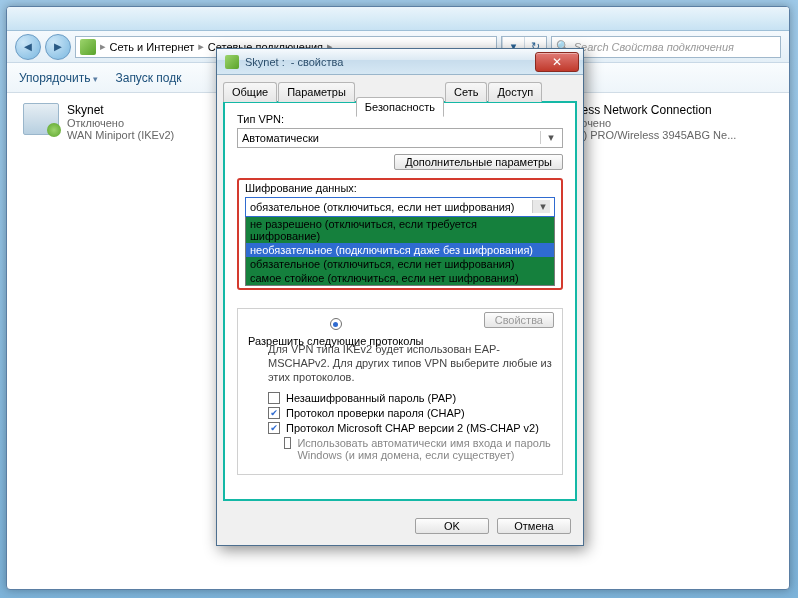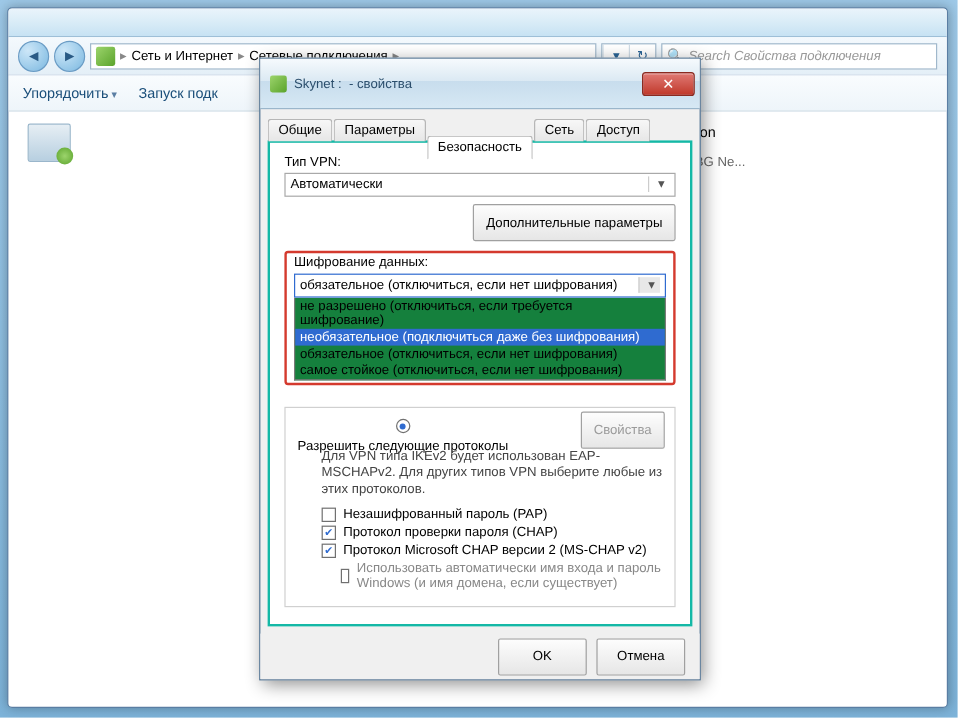--- a/index.html
+++ b/index.html
@@ -118,21 +118,21 @@
     position: absolute;
     top: 48px; left: 216px;
     width: 368px;
     background: #f0f0f0;
     border: 1px solid #4d6f8f;
     box-shadow: 3px 4px 14px rgba(0,0,0,0.45);
     z-index: 50;
     font-size: 11px;
   }
   .dlg-title {
-    height: 42px;
+    height: 26px;
     background: linear-gradient(180deg,#f6fafd,#dbe9f3 45%,#c8dded 46%,#d6e8f4);
     border-bottom:1px solid #9ab6cb;
     display:flex;align-items:center;
     padding-left:8px;
     color:#2b4e6c;
     gap:6px;
   }
   .dlg-title .ti { width:14px;height:14px;background:linear-gradient(135deg,#9cd46c,#5aa32b);border-radius:2px;}
   .dlg-close {
     margin-left:auto;
@@ -142,21 +142,20 @@
     border-radius: 3px;
     color:#fff;display:flex;align-items:center;justify-content:center;
     font-size:12px;margin-right:4px;
     box-shadow: inset 0 1px 0 rgba(255,255,255,0.4);
   }
 
   .tabs {
     display:flex;
     margin: 6px 6px 0 6px;
     gap:1px;
-    align-items:center;
   }
   .tab {
     padding: 3px 8px;
     background: linear-gradient(180deg,#f7f7f7,#e6e6e6);
     border:1px solid #b6b6b6;
     border-bottom:none;
     border-radius: 3px 3px 0 0;
     font-size:11px;
     position:relative;
     top:1px;
@@ -185,21 +184,21 @@
     padding: 0 4px;
     position:relative;
     font-size:11px;
   }
   .select::after {
     content:"▾"; position:absolute;right:4px;top:2px;
     width:14px;text-align:center;color:#555;
     border-left:1px solid #ccc;padding-left:3px;
   }
   .btn {
-    height: 31px;
+    height: 16px;
     padding: 0 10px;
     border:1px solid #a0a0a0;
     background:linear-gradient(180deg,#fdfdfd,#e6e6e6);
     font-size:11px;
     border-radius:2px;
     display:inline-flex;align-items:center;justify-content:center;
   }
   .btn.disabled { color:#9a9a9a; }
 
   .highlight-red {
@@ -238,21 +237,21 @@
     display:inline-flex;align-items:center;justify-content:center;background:#fff;
   }
   .radio.checked::after{content:"";width:5px;height:5px;border-radius:50%;background:#2f6bd0;}
   .checkbox {
     width:12px;height:12px;border:1px solid #707070;background:#fff;
     display:inline-flex;align-items:center;justify-content:center;font-size:9px;color:#2f6bd0;
   }
   .checkbox.checked::before{content:"✔";}
 
   .proto-desc { margin:8px 0 8px 20px; color:#444; font-size:11px; line-height:1.25;}
-  .proto-item { display:flex;align-items:center;gap:6px; margin:3px 0 3px 20px;}
+  .proto-item { display:flex;align-items:flex-start;gap:6px; margin:3px 0 3px 20px;}
   .indent2 { margin-left: 36px; }
 
   .dlg-buttons {
     height: 38px;
     display:flex;align-items:center;justify-content:flex-end;
     gap: 8px;
     padding-right: 12px;
     background:#f0f0f0;
   }
   .dlg-buttons .btn { min-width:74px; }
@@ -287,20 +286,25 @@
   </div>
 
   <div class="toolbar">
     <span class="mini-dd">Упорядочить</span>
     <span>Запуск подк</span>
   </div>
 
   <div class="content-area">
     <div class="netitem">
       <div class="icon"></div>
+      <div class="lbls">
+        <div class="name">Skynet</div>
+        <div class="sub">Отключено</div>
+        <div class="sub">WAN Miniport (IKEv2)</div>
+      </div>
     </div>
     <div class="netitem" style="margin-left:340px">
       <div class="lbls">
         <div class="name">Wireless Network Connection</div>
         <div class="sub">Отключено</div>
         <div class="sub">ntel(R) PRO/Wireless 3945ABG Ne...</div>
       </div>
     </div>
   </div>
 

